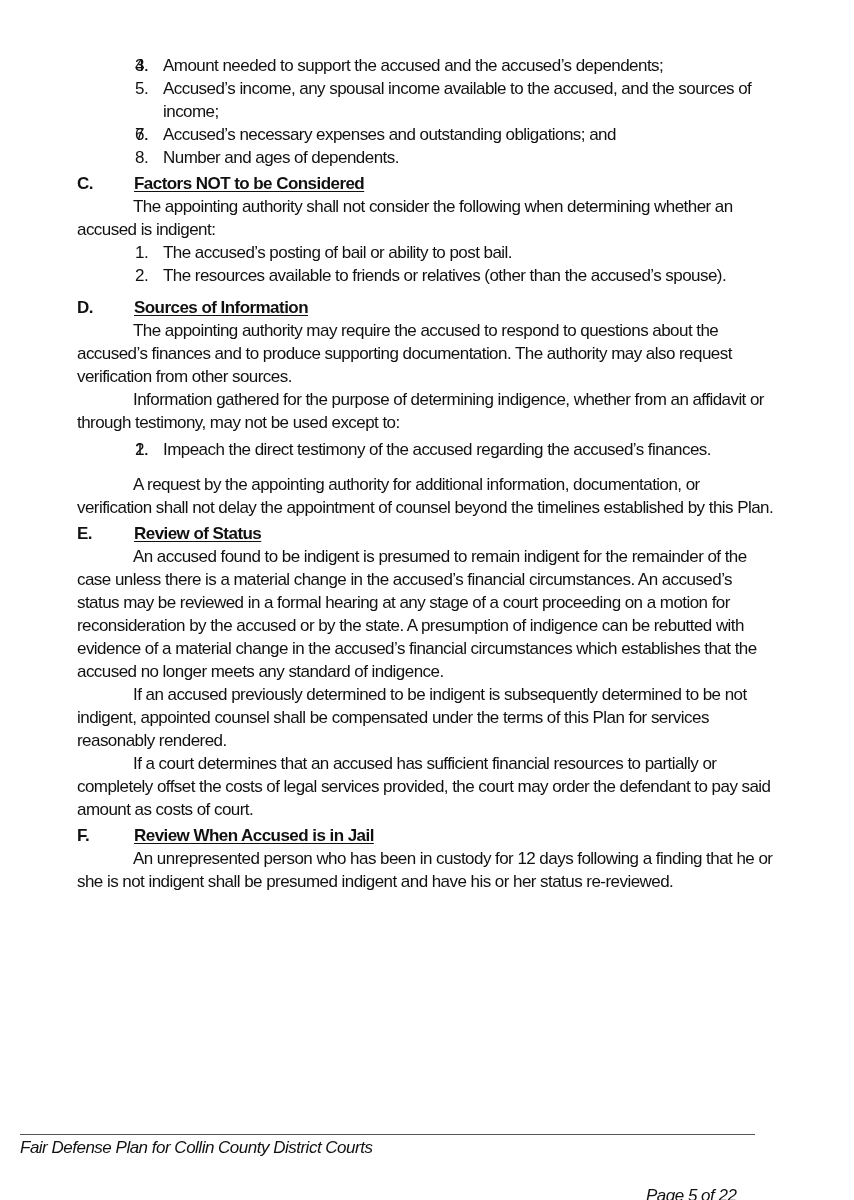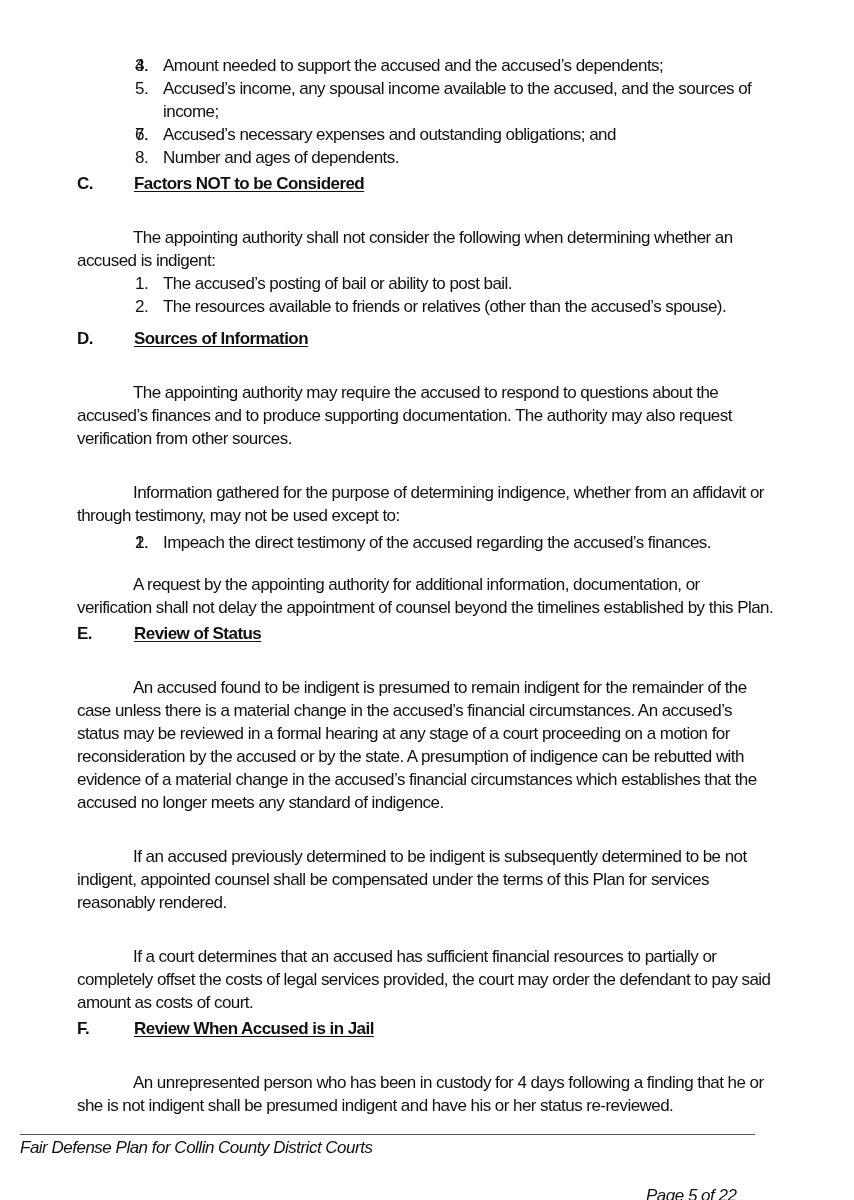--- a/index.html
+++ b/index.html
@@ -3,21 +3,21 @@
   <meta charset="utf-8">
   <style>
     html, body { margin: 0; padding: 0; background: #ffffff; }
     body { width: 854px; height: 1200px; position: relative; overflow: hidden;
            font-family: "Liberation Sans Narrow", "Liberation Sans", sans-serif; color: #111; }
     .page { position: absolute; left: 0; top: 0; width: 854px; height: 1200px; }
     .content { position: absolute; left: 77px; top: 54px; width: 700px; font-size: 17px;
                letter-spacing: -0.55px; line-height: 23px; }
     .li { position: relative; padding-left: 86px; }
     .li .num { position: absolute; left: 58px; top: 0; }
-    .para { text-indent: 56px; margin-top: 31px; }
+    .para { text-indent: 56px; }
     .heading { position: relative; height: 23px; font-weight: bold; margin-top: 3px; }
     .heading .letter { position: absolute; left: 0; top: 0; }
     .heading .title { position: absolute; left: 57px; top: 0; text-decoration: underline; text-underline-offset: 2px; }
     .gap { height: 6px; }
     .footer-rule { position: absolute; left: 20px; top: 1134px; width: 735px; height: 1px; background: #555; }
     .footer { position: absolute; top: 1138px; font-style: italic; font-size: 17px; letter-spacing: -0.5px; }
     .footer.left { left: 20px; }
     .footer.right { left: 646px; margin-top: 48px; }
   </style>
 </head>
@@ -49,33 +49,33 @@
     <div class="heading">
       <span class="letter">D.</span>
       <span class="title">Sources of Information</span>
     </div>
     <div class="para">The appointing authority may require the accused to respond to questions about the accused’s finances and to produce supporting documentation. The authority may also request verification from other sources.</div>
     <div class="para">Information gathered for the purpose of determining indigence, whether from an affidavit or through testimony, may not be used except to:</div>
     <div style="margin-top:4px;">
       <div class="li"><span class="num">1.</span></div>
       <div class="li"><span class="num">2.</span><span>Impeach the direct testimony of the accused regarding the accused’s finances.</span></div>
     </div>
-    <div class="para" style="margin-top:19px;">A request by the appointing authority for additional information, documentation, or verification shall not delay the appointment of counsel beyond the timelines established by this Plan.</div>
+    <div class="para" style="margin-top:12px;">A request by the appointing authority for additional information, documentation, or verification shall not delay the appointment of counsel beyond the timelines established by this Plan.</div>
 
     <div class="heading">
       <span class="letter">E.</span>
       <span class="title">Review of Status</span>
     </div>
     <div class="para">An accused found to be indigent is presumed to remain indigent for the remainder of the case unless there is a material change in the accused’s financial circumstances. An accused’s status may be reviewed in a formal hearing at any stage of a court proceeding on a motion for reconsideration by the accused or by the state. A presumption of indigence can be rebutted with evidence of a material change in the accused’s financial circumstances which establishes that the accused no longer meets any standard of indigence.</div>
     <div class="para">If an accused previously determined to be indigent is subsequently determined to be not indigent, appointed counsel shall be compensated under the terms of this Plan for services reasonably rendered.</div>
     <div class="para">If a court determines that an accused has sufficient financial resources to partially or completely offset the costs of legal services provided, the court may order the defendant to pay said amount as costs of court.</div>
 
     <div class="heading">
       <span class="letter">F.</span>
       <span class="title">Review When Accused is in Jail</span>
     </div>
-    <div class="para">An unrepresented person who has been in custody for 4 days following a finding that he or she is not indigent shall be presumed indigent and have his or her status re-reviewed.</div>
+    <div class="para">An unrepresented person who has been in custody for 12 days following a finding that he or she is not indigent shall be presumed indigent and have his or her status re-reviewed.</div>
   </div>
 
   <div class="footer-rule"></div>
   <div class="footer left">Fair Defense Plan for Collin County District Courts</div>
   <div class="footer right">Page 5 of 22</div>
 </div>
 
 </body></html>

